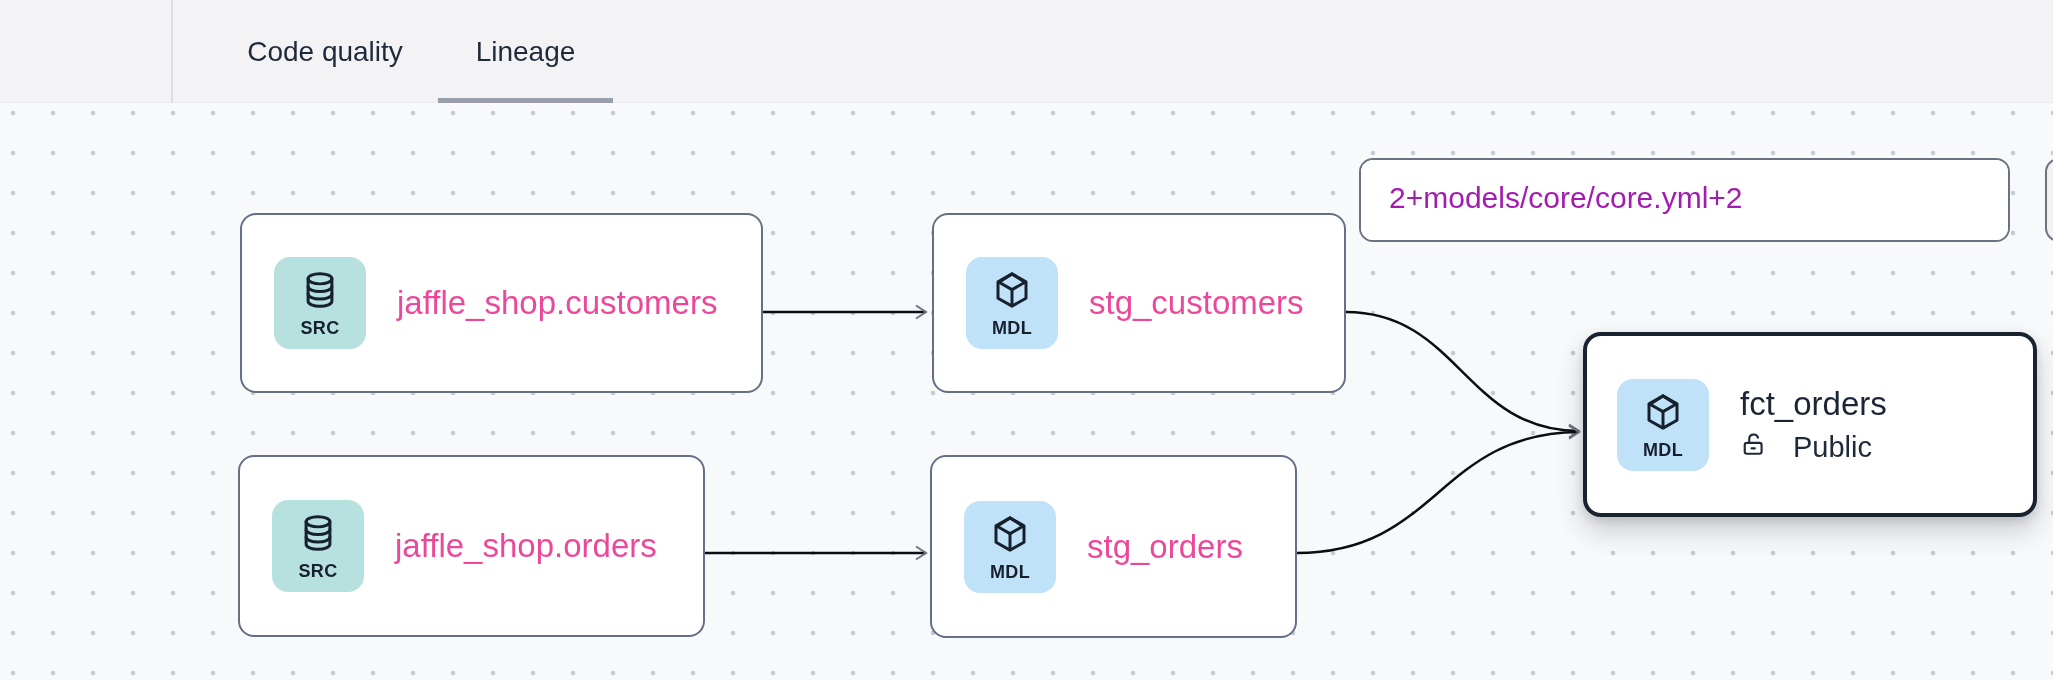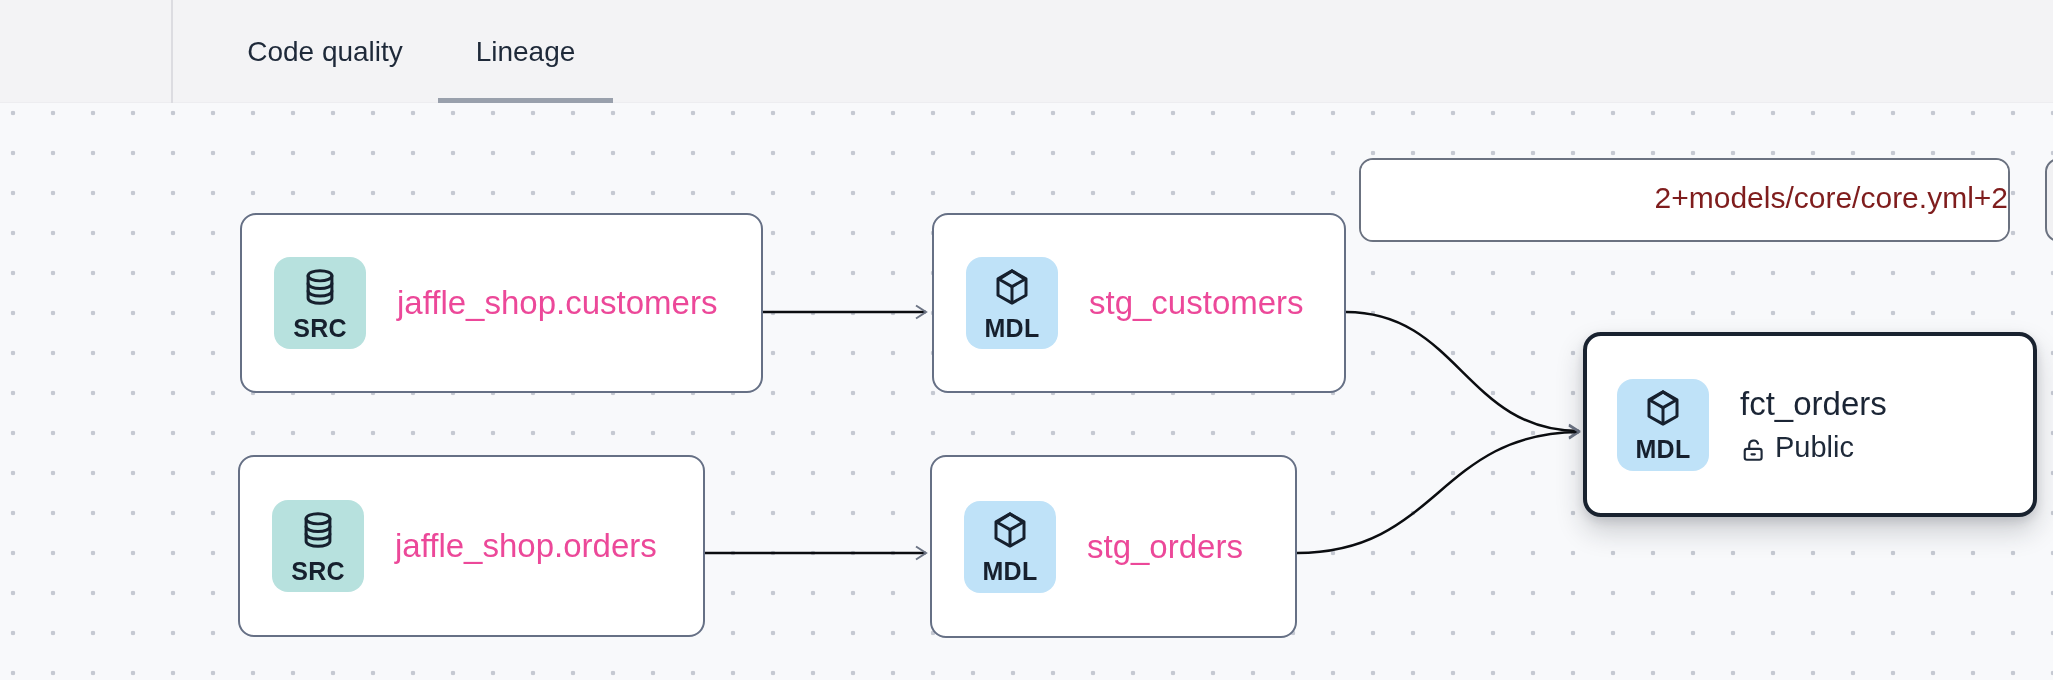--- a/index.html
+++ b/index.html
@@ -61,38 +61,38 @@
   .n-stg-orders    { left:930px;  top:352px; width:367px; height:183px; }
   .n-fct-orders    { left:1583px; top:229px; width:454px; height:185px; }
 
   .badge {
     width:92px; height:92px; border-radius:16px; flex:0 0 auto;
     display:flex; flex-direction:column; align-items:center; justify-content:center;
   }
   .badge-src { background:#b7e1de; }
   .badge-mdl { background:#bfe2f8; }
   .badge-label {
-    font-size:25px; font-weight:600; color:#16202e; line-height:1; margin-top:8px;
+    font-size:18px; font-weight:600; color:#16202e; line-height:1; margin-top:8px;
     letter-spacing:0.3px;
   }
   .node-label { font-size:33px; color:#ec4899; white-space:nowrap; }
   .node-text-col { display:flex; flex-direction:column; gap:8px; }
   .node-title { font-size:33px; color:#1b2535; white-space:nowrap; }
-  .node-meta { display:flex; align-items:flex-end; gap:8px; font-size:29px; color:#1e2939; }
+  .node-meta { display:flex; align-items:flex-start; gap:26px; font-size:29px; color:#1e2939; }
 
   
   .selector-group {
     position:absolute; left:1359px; top:55px; width:651px; height:84px;
     border:2px solid #6b7280; border-radius:14px; background:#ffffff;
     display:flex; overflow:hidden; box-sizing:border-box;
   }
   .selector-input {
     flex:1; border:none; outline:none; background:#ffffff;
-    font-family:"Liberation Sans", sans-serif; font-size:30px; color:#7f1d1d;
-    padding:0 0 4px 28px; min-width:0;text-align:right;
+    font-family:"Liberation Sans", sans-serif; font-size:30px; color:#a21caf;
+    padding:0 0 4px 28px; min-width:0;
   }
   .selector-btn {
     width:229px; flex:0 0 auto; background:#eeeeef; border-left:2px solid #6b7280;
     display:flex; align-items:center; justify-content:center;
     font-size:29px; color:#4d5866; cursor:pointer;
   }
   .edge-pill {
     position:absolute; left:2045px; top:55px; width:40px; height:84px;
     border:2px solid #6b7280; border-radius:14px; background:#f1f1f3;
     box-sizing:border-box; cursor:pointer;

